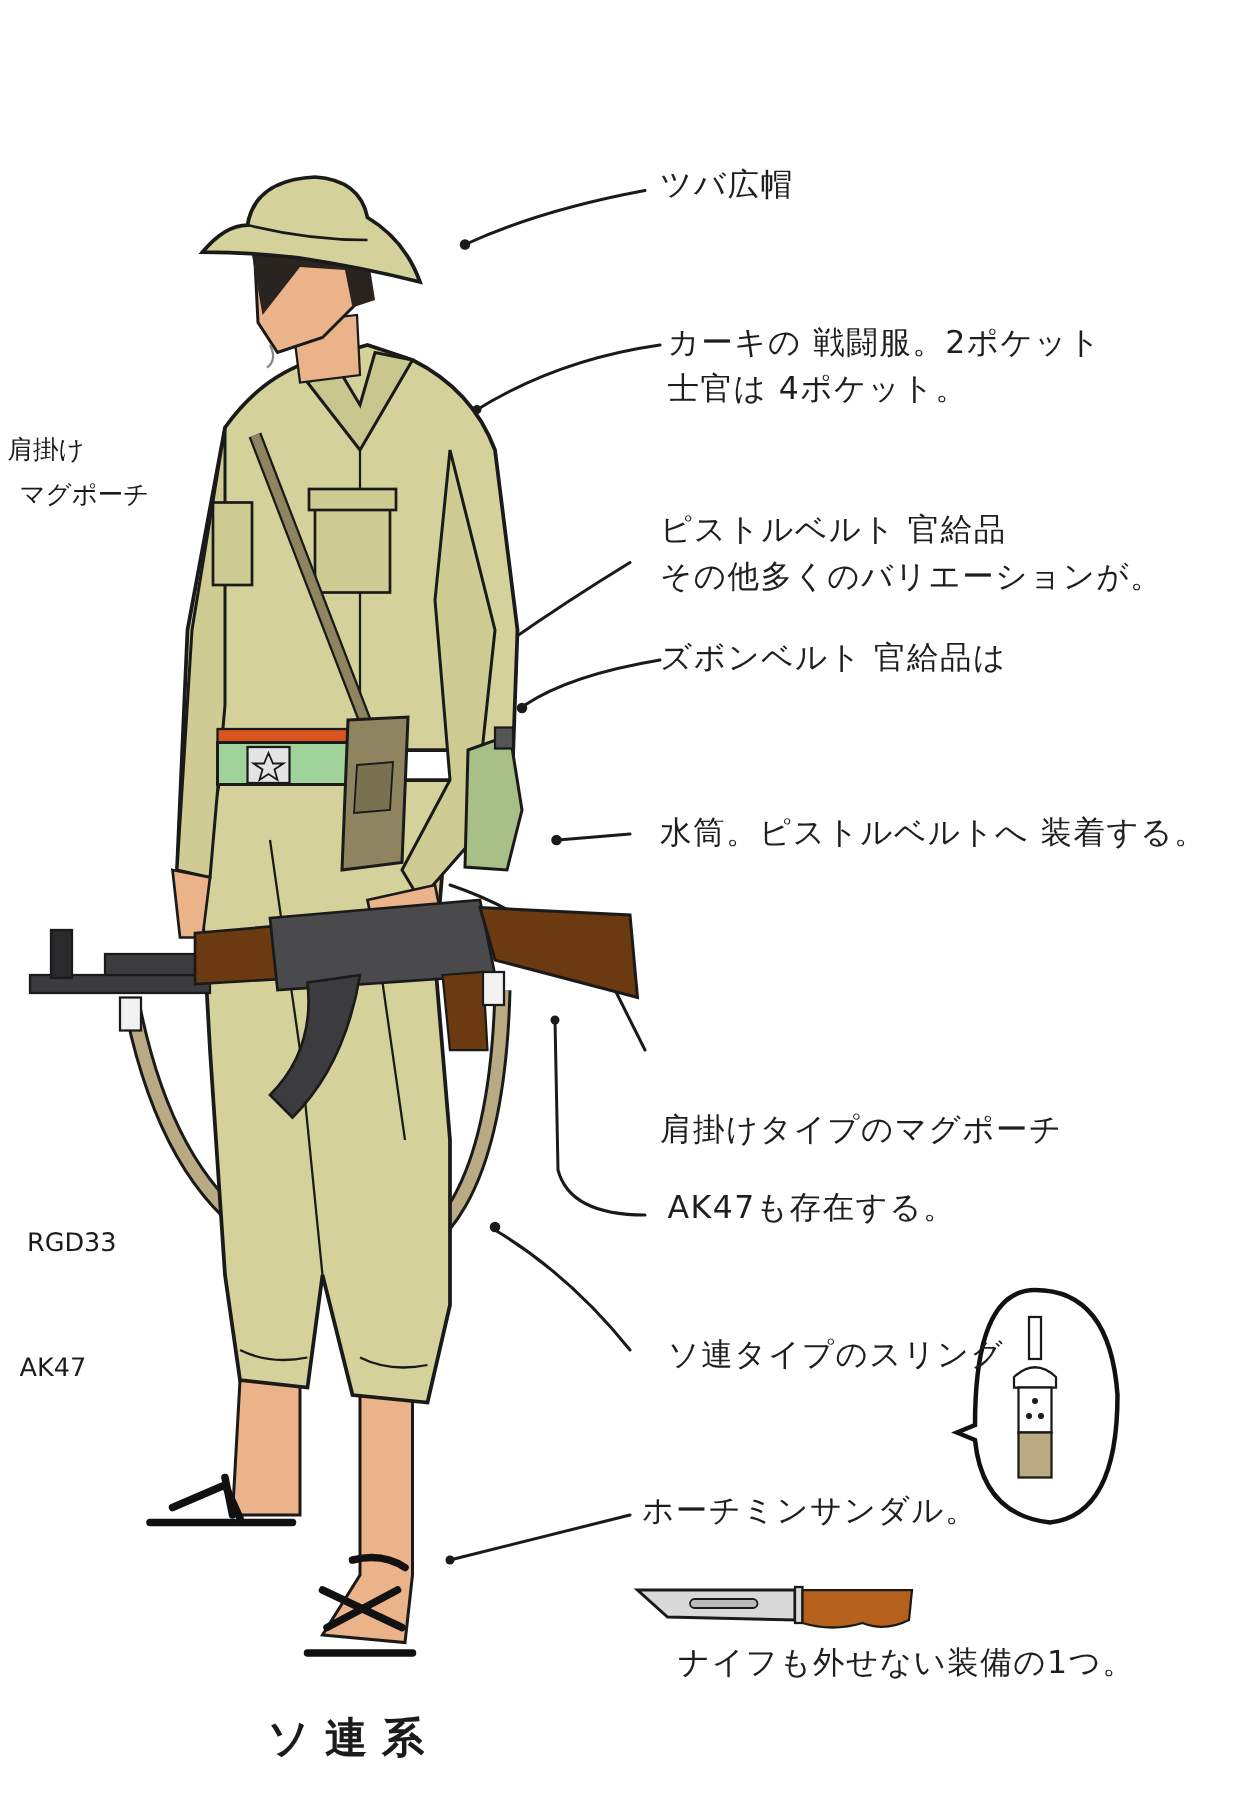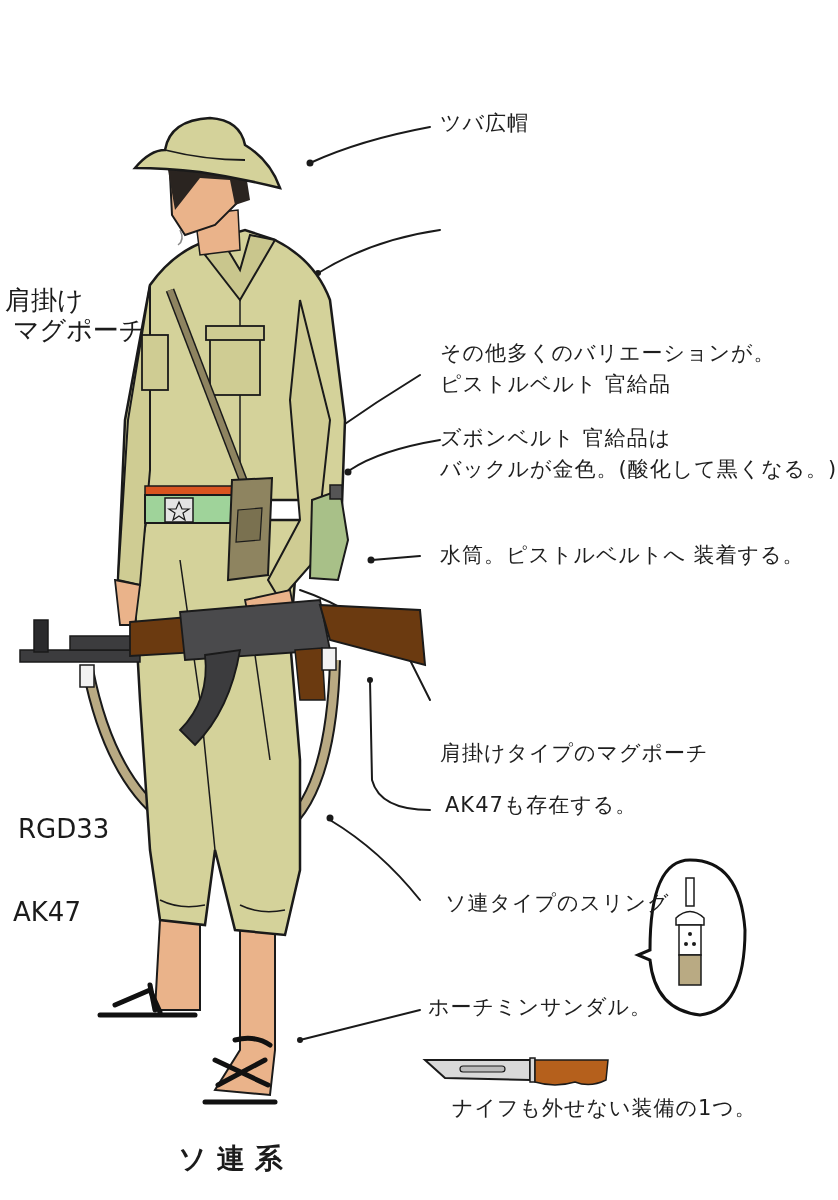--- a/index.html
+++ b/index.html
@@ -2,21 +2,21 @@
 <html><head>
 <meta charset="utf-8">
 <style>
   html, body { margin: 0; padding: 0; background: #ffffff; }
   body { width: 838px; height: 1200px; position: relative; overflow: hidden;
          font-family: "DejaVu Sans", sans-serif; color: #1b1b1b; }
   #stage { position: absolute; left: 0; top: 0; width: 838px; height: 1200px; padding-left: 48px; }
   .note { position: absolute; font-size: 21px; line-height: 31px; white-space: nowrap;
           letter-spacing: 1px; color: #1e1e1e; }
   .note .l { display: block; }
-  .side { position: absolute; font-size: 26px; line-height: 30px; white-space: nowrap; }
+  .side { position: absolute; font-size: 17px; line-height: 30px; white-space: nowrap; }
   .title { position: absolute; font-size: 28px; letter-spacing: 10px; font-weight: bold; }
   svg { position: absolute; left: 0; top: 0; }
 </style>
 </head>
 <body>
 
 <div id="stage">
 
 <svg width="838" height="1200" viewBox="0 0 838 1200">
 
@@ -131,28 +131,29 @@
     <rect x="460" y="1066" width="45" height="6" rx="3" fill="#bbb" stroke="#1a1a1a" stroke-width="1.2"></rect>
     <rect x="530" y="1058" width="5" height="24" fill="#d9d9d9" stroke="#1a1a1a" stroke-width="1.5"></rect>
     <path d="M535 1060 L608 1060 L606 1080 Q590 1088 575 1082 Q555 1088 535 1082 Z" fill="#b5601c" stroke="#1a1a1a" stroke-width="1.5"></path>
   </g>
 </svg>
 
 <div class="note" style="left:440px; top:108px;">
   <span class="l">ツバ広帽</span>
 </div>
 <div class="note" style="left:445px; top:213px;">
+  <span class="l">カーキの 戦闘服。2ポケット</span>
+  <span class="l">士官は 4ポケット。</span>
 </div>
 <div class="note" style="left:440px; top:338px;">
+  <span class="l">ピストルベルト 官給品</span>
   <span class="l">その他多くのバリエーションが。</span>
-  <span class="l">ピストルベルト 官給品</span>
 </div>
 <div class="note" style="left:440px; top:423px;">
   <span class="l">ズボンベルト 官給品は</span>
-  <span class="l">バックルが金色。(酸化して黒くなる。)</span>
 </div>
 <div class="note" style="left:440px; top:540px;">
   <span class="l">水筒。ピストルベルトへ 装着する。</span>
 </div>
 <div class="note" style="left:440px; top:690px;margin-top:48px;">
   <span class="l">肩掛けタイプのマグポーチ</span>
 </div>
 <div class="note" style="left:445px; top:790px;">
   <span class="l">AK47も存在する。</span>
 </div>

